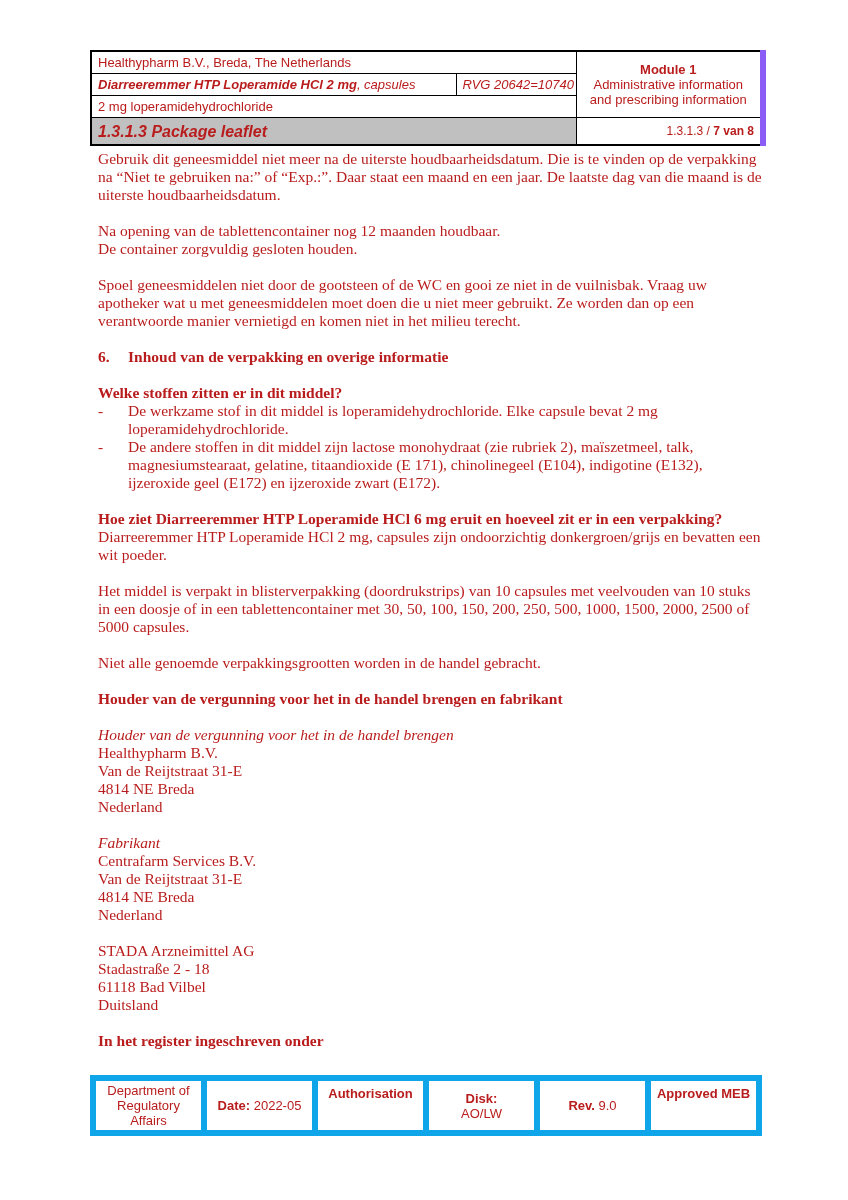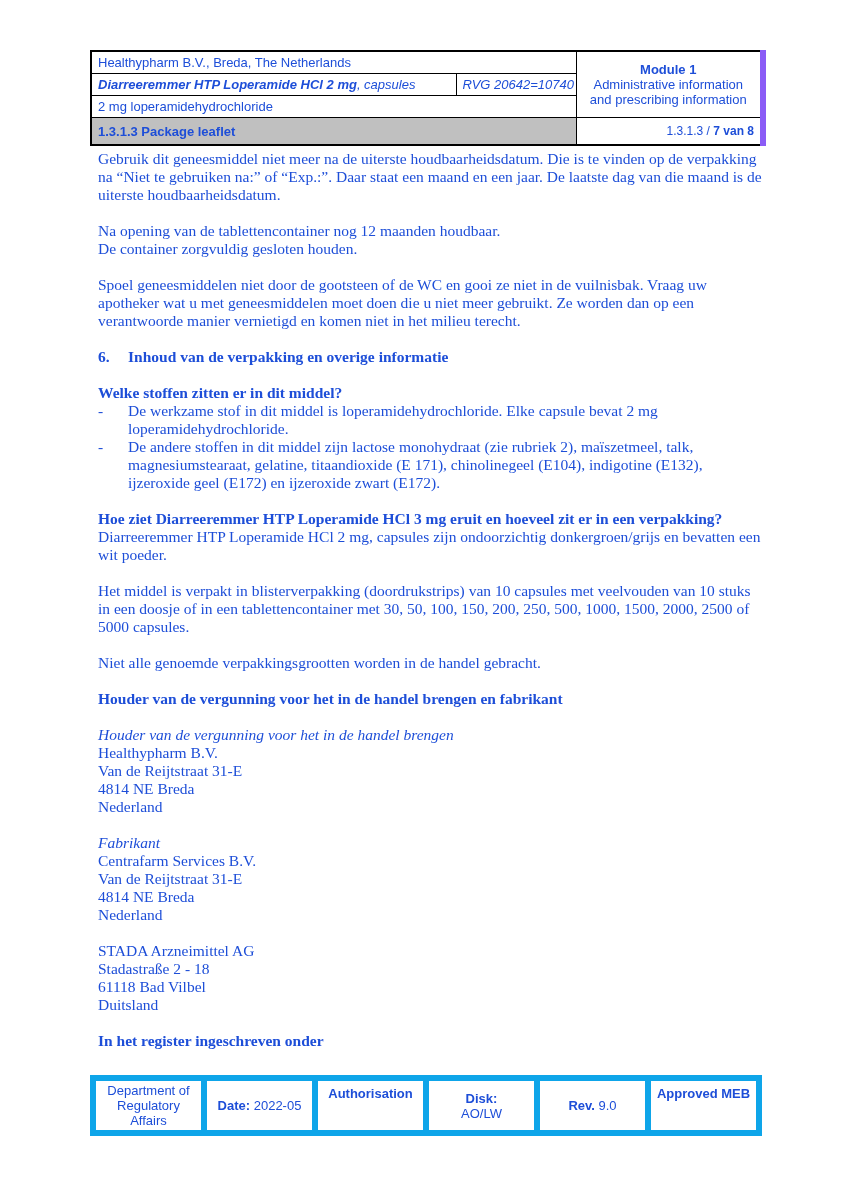--- a/index.html
+++ b/index.html
@@ -1,21 +1,21 @@
 <!DOCTYPE html>
 <html><head>
 <meta charset="utf-8">
 <style>
   html, body { margin: 0; padding: 0; background: #fff; }
   .page {
     position: relative;
     width: 848px;
     height: 1200px;
     background: #ffffff;
-    color: #1d4ed8;
+    color: #b91c1c;
     font-family: "Liberation Serif", serif;
     overflow: hidden;
   }
 
   
   table.hdr {
     position: absolute;
     left: 90px;
     top: 50px;
     width: 672px;
@@ -36,21 +36,22 @@
   table.hdr td.outer-r { border-right: 6px solid #8b5cf6; }
   td.row1 { height: 17px; }
   td.row4 { height: 22px; }
   .bi { font-weight: bold; font-style: italic; text-align: right; }
   .it { font-style: italic; }
   .b  { font-weight: bold; }
   td.module-cell { text-align: center; white-space: normal; line-height: 15px; }
   td.leaflet-cell {
     background: #c0c0c0;
     font-weight: bold;
-    font-size: 13px;
+    font-size: 16px;
+    font-style: italic;
   }
   td.pageref-cell { text-align: right; font-size: 12px; }
 
   
   .content {
     position: absolute;
     left: 98px;
     top: 150px;
     width: 664px;
     font-size: 15.5px;
@@ -146,21 +147,21 @@
     <div class="subhead">Welke stoffen zitten er in dit middel?</div>
     <div class="li">
       <span class="dash">-</span>
       <span class="t">De werkzame stof in dit middel is loperamidehydrochloride. Elke capsule bevat 2 mg loperamidehydrochloride.</span>
     </div>
     <div class="li list-end">
       <span class="dash">-</span>
       <span class="t">De andere stoffen in dit middel zijn lactose monohydraat (zie rubriek 2), maïszetmeel, talk, magnesiumstearaat, gelatine, titaandioxide (E 171), chinolinegeel (E104), indigotine (E132), ijzeroxide geel (E172) en ijzeroxide zwart (E172).</span>
     </div>
 
-    <div class="subhead">Hoe ziet Diarreeremmer HTP Loperamide HCl 3 mg eruit en hoeveel zit er in een verpakking?</div>
+    <div class="subhead">Hoe ziet Diarreeremmer HTP Loperamide HCl 6 mg eruit en hoeveel zit er in een verpakking?</div>
     <p>Diarreeremmer HTP Loperamide HCl 2 mg, capsules zijn ondoorzichtig donkergroen/grijs en bevatten een wit poeder.</p>
 
     <p>Het middel is verpakt in blisterverpakking (doordrukstrips) van 10 capsules met veelvouden van 10 stuks in een doosje of in een tablettencontainer met 30, 50, 100, 150, 200, 250, 500, 1000, 1500, 2000, 2500 of 5000 capsules.</p>
 
     <p>Niet alle genoemde verpakkingsgrootten worden in de handel gebracht.</p>
 
     <div class="subhead-sp">Houder van de vergunning voor het in de handel brengen en fabrikant</div>
 
     <div class="addr-block">
       <div class="it">Houder van de vergunning voor het in de handel brengen</div>

